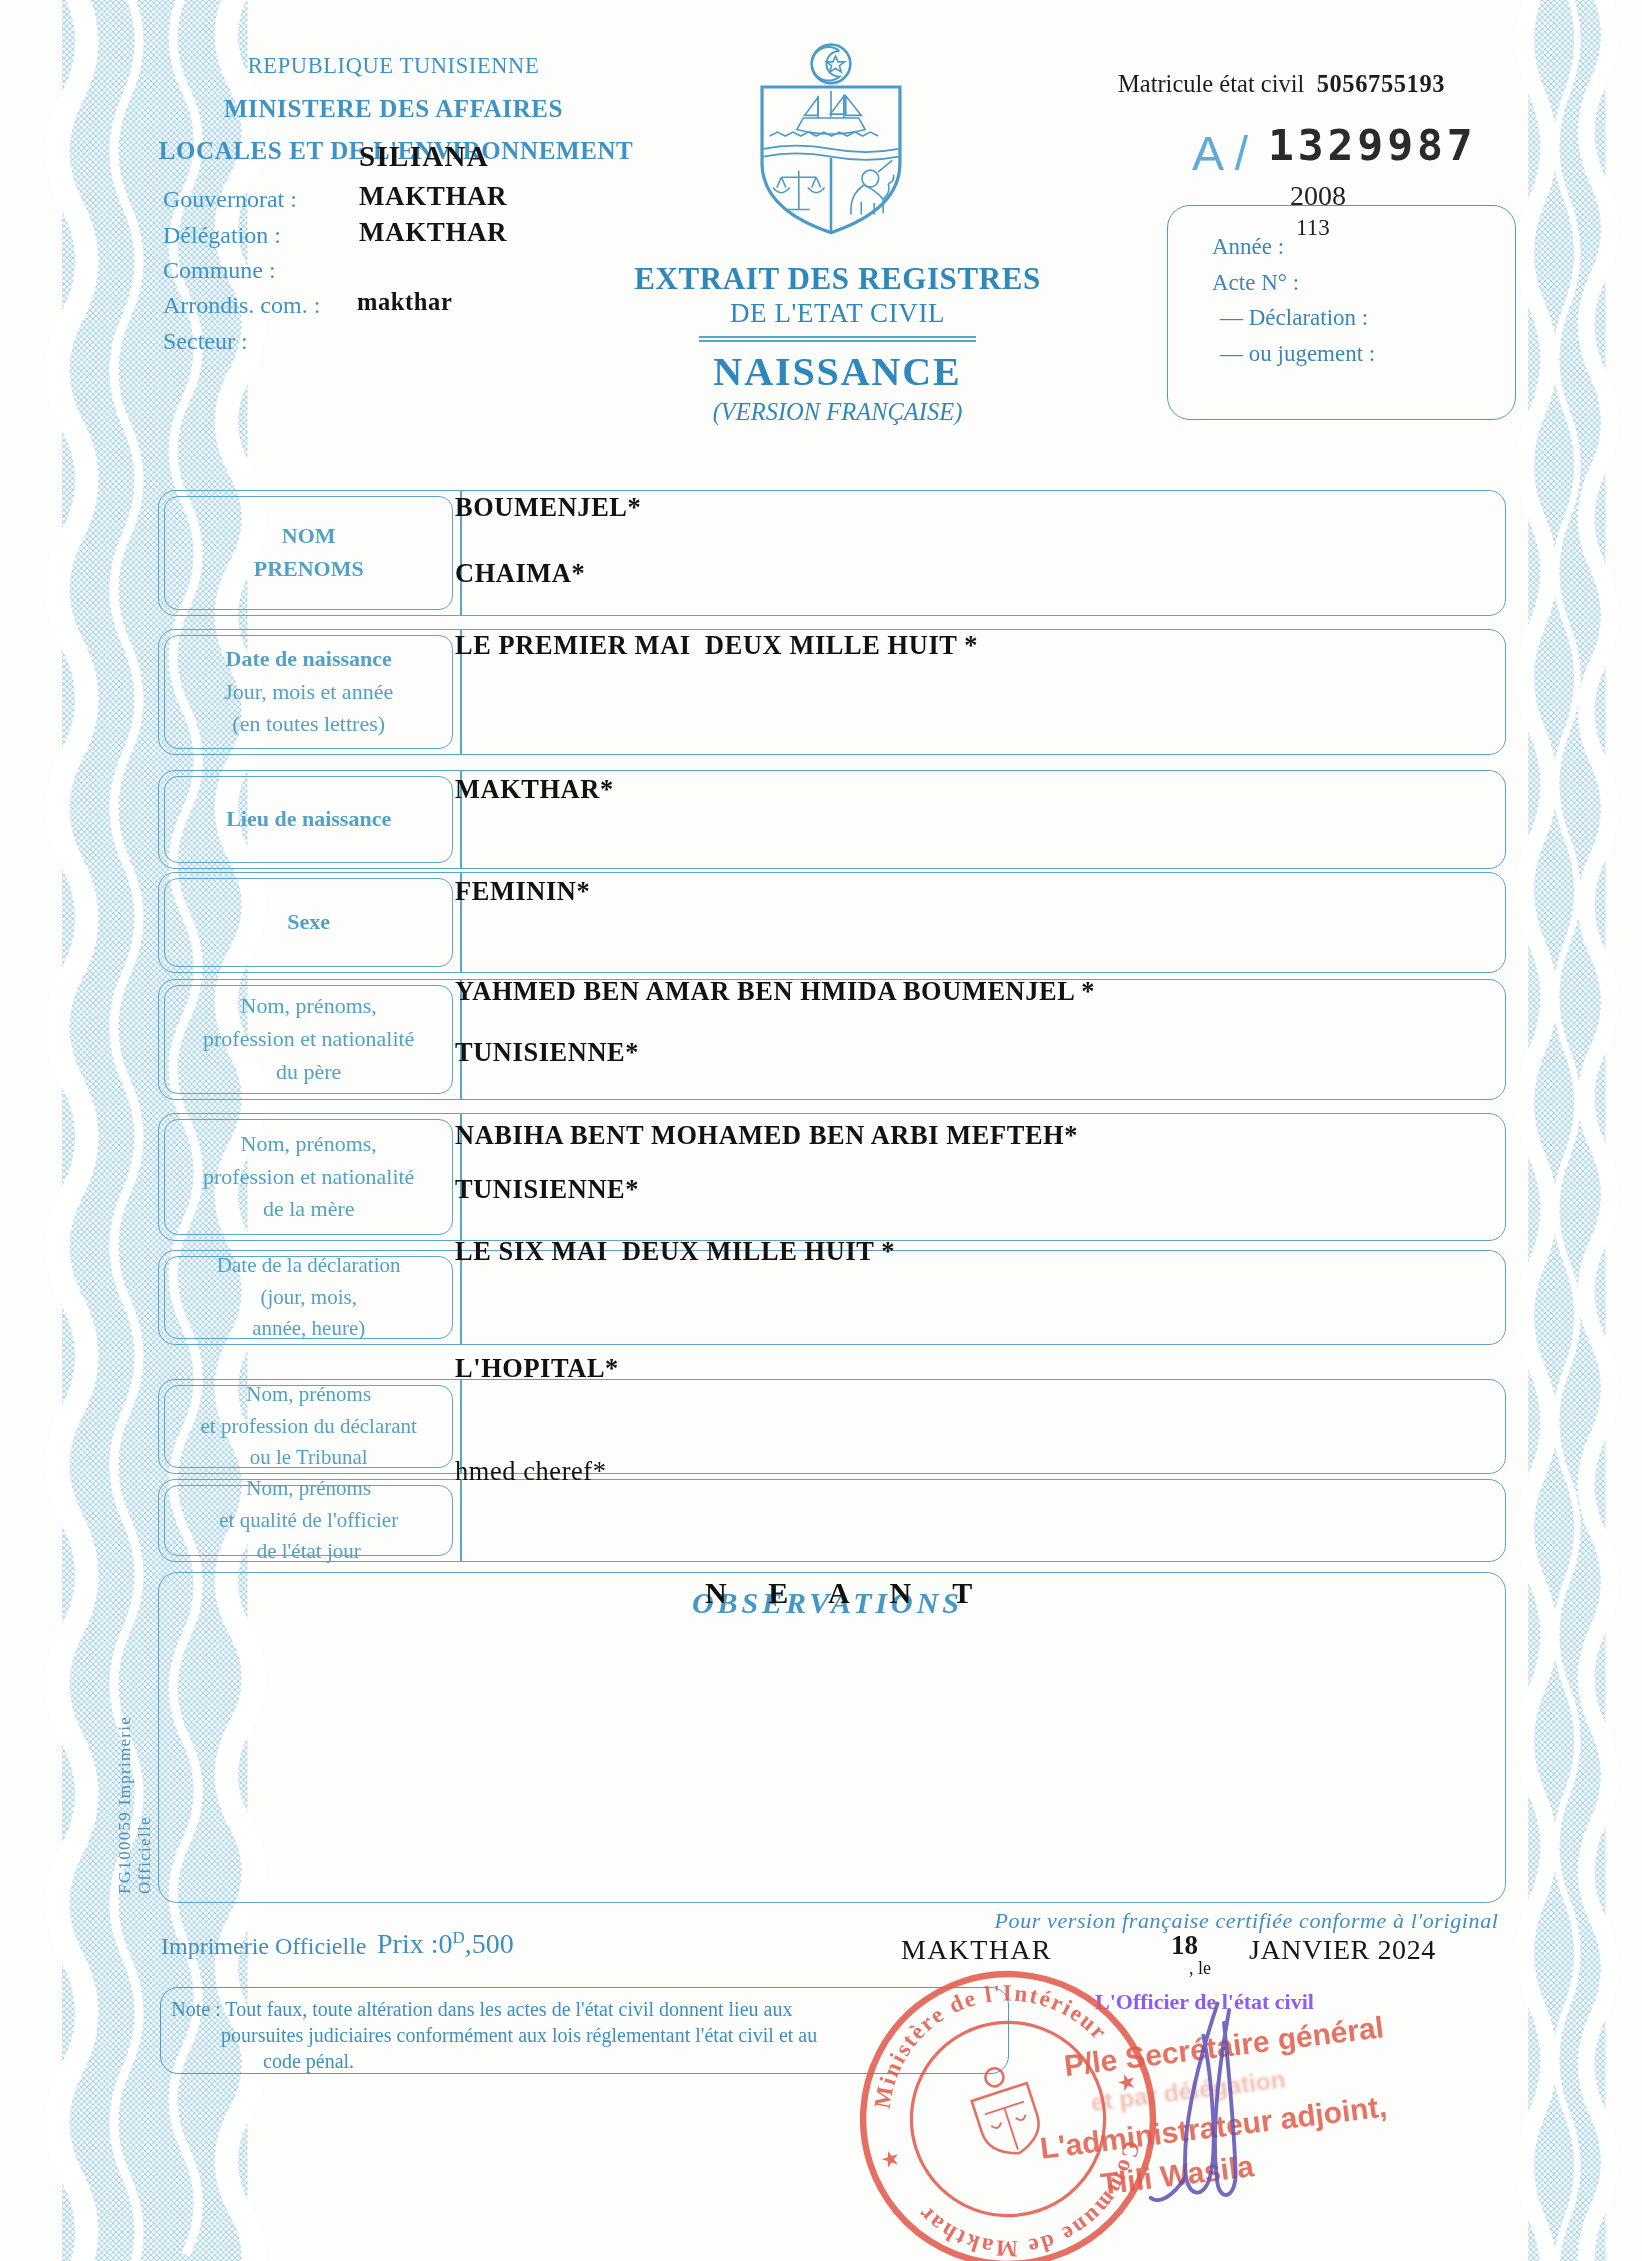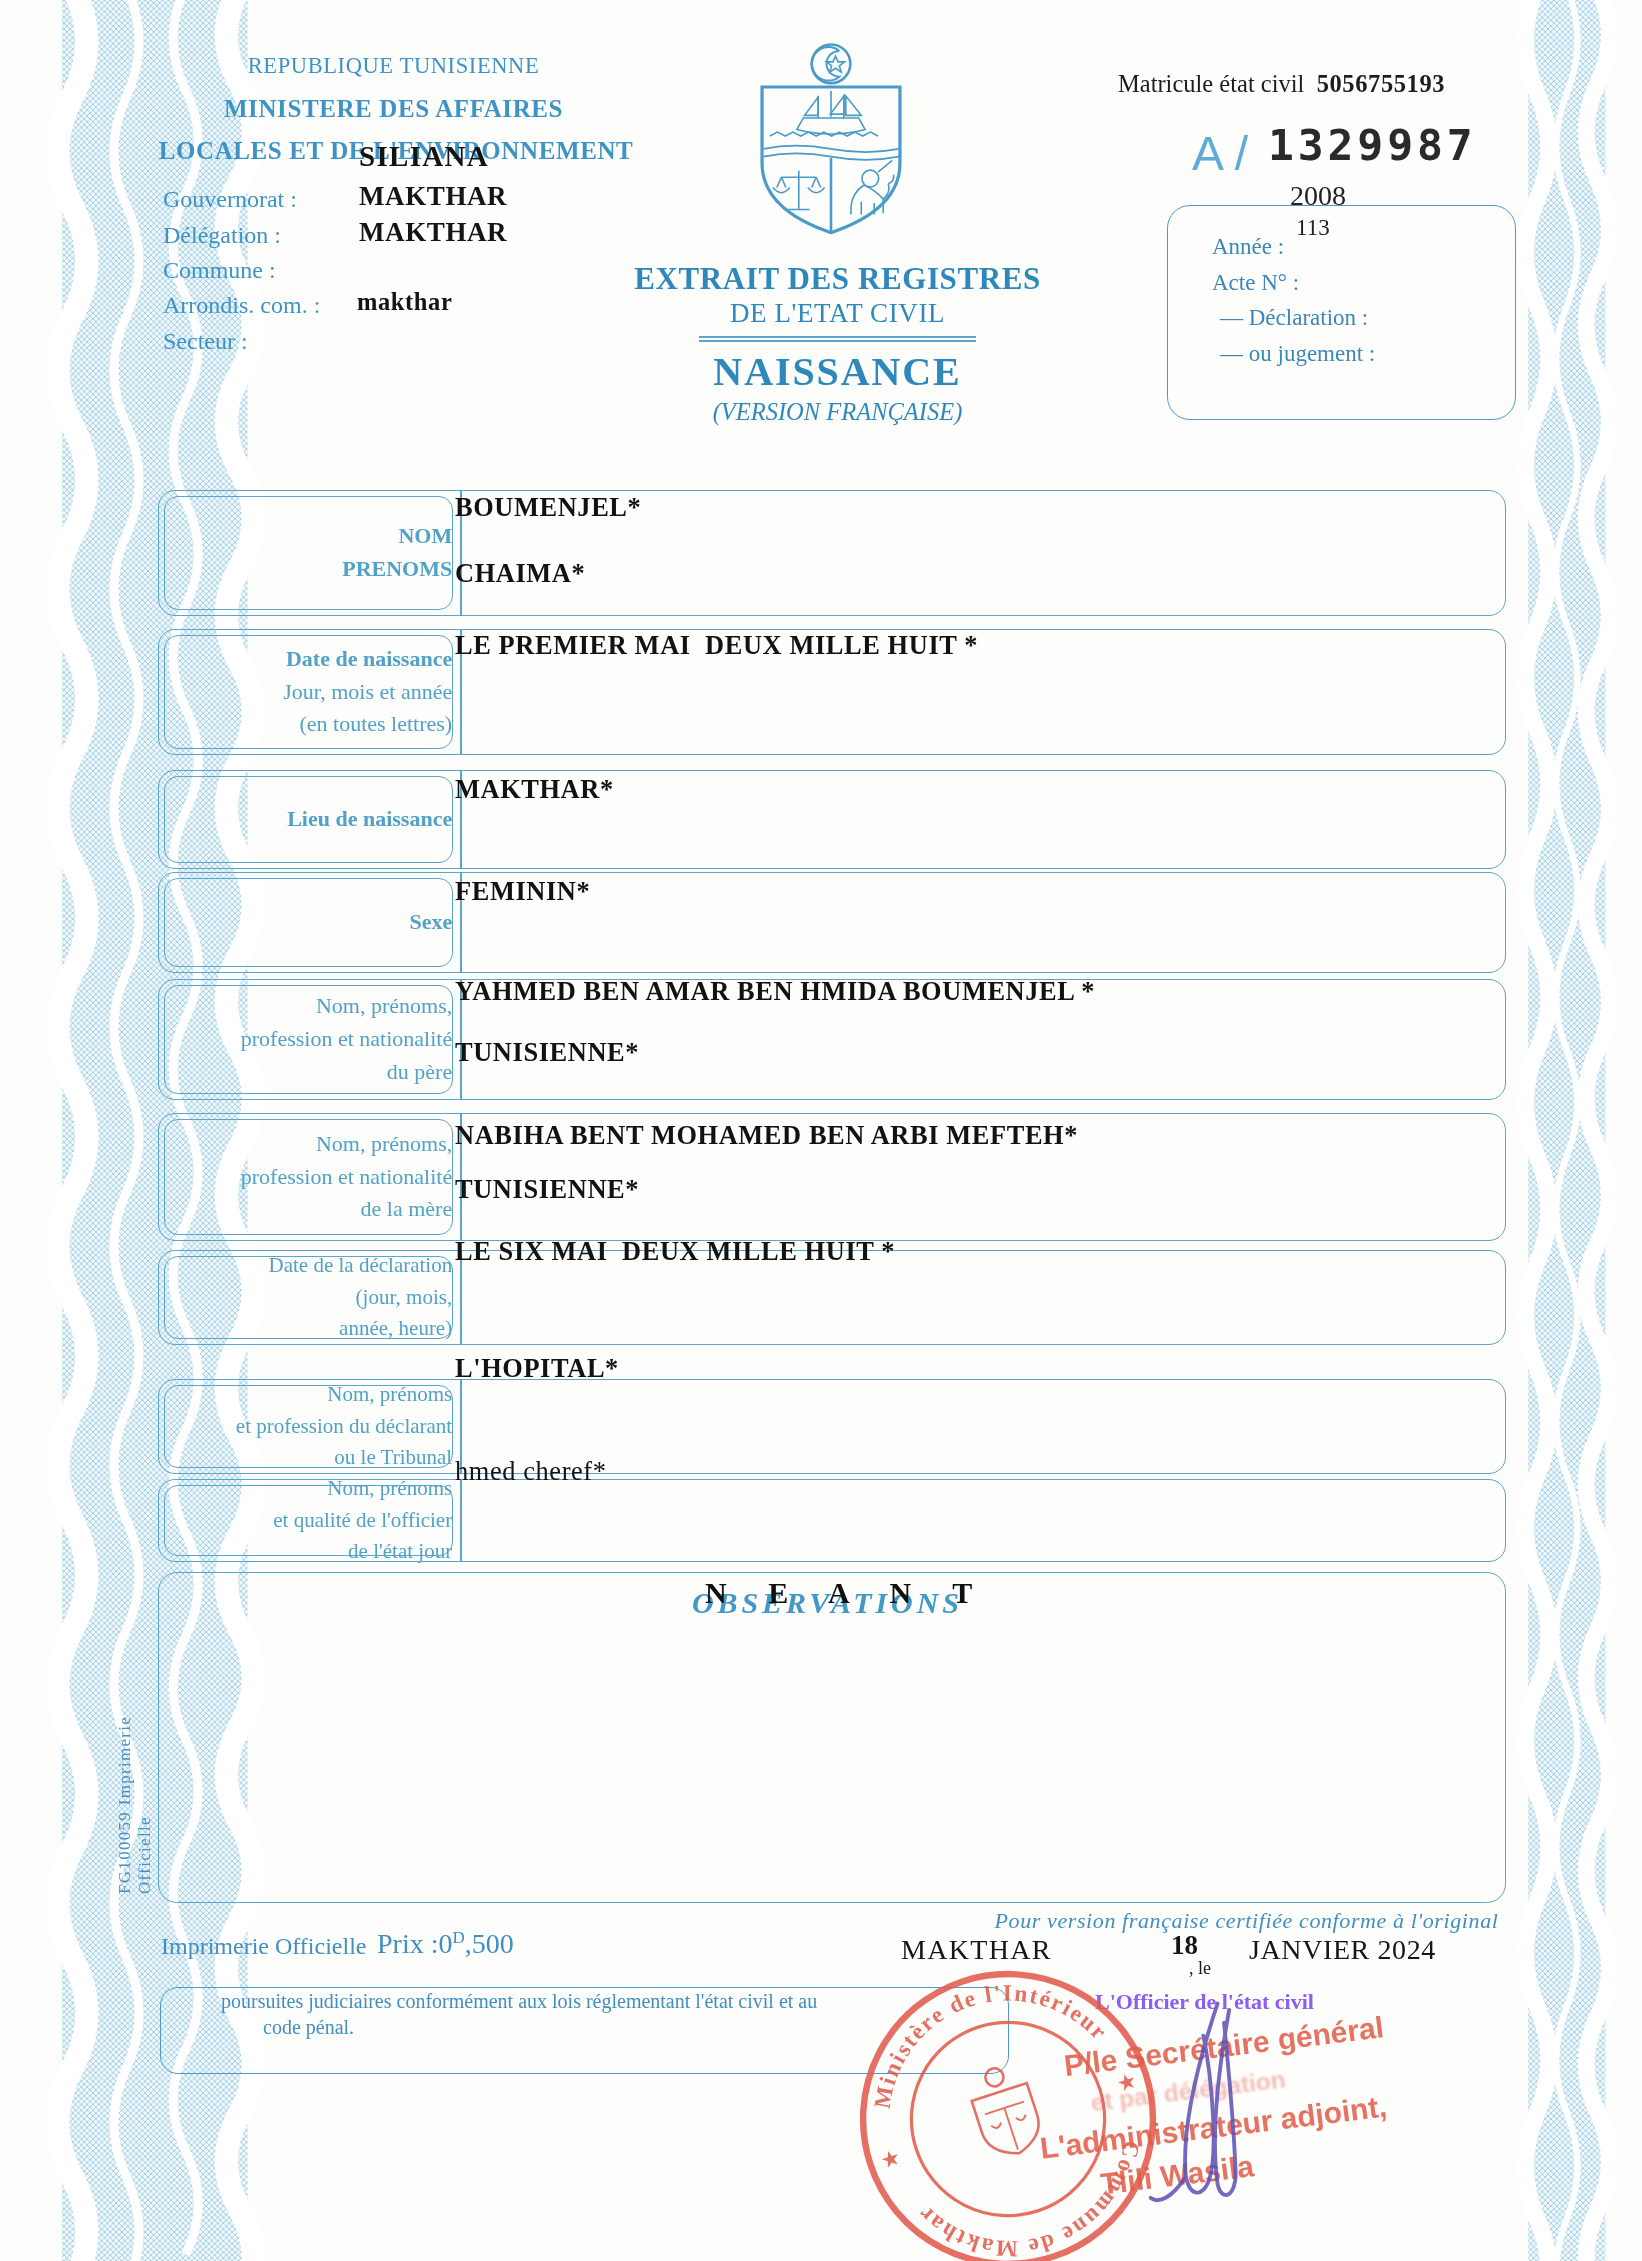--- a/index.html
+++ b/index.html
@@ -27,21 +27,21 @@
   .matric b{font-weight:700;letter-spacing:0.6px;}
   .aprefix{font-family:"Liberation Sans",sans-serif;font-size:48px;color:#5fabd9;}
   .serialnum{font-family:"DejaVu Sans Mono",monospace;font-size:43px;font-weight:700;letter-spacing:3.9px;color:#2a2a2a;}
   .serialyear{font-size:28px;color:#222;}
   .actebox{border:1.9px solid #4a9bc8;border-radius:23px;}
   .actebox span{position:absolute;font-size:23px;color:#3d86b8;white-space:pre;}
   .annee-val{font-size:26px;color:#1f1f1f !important;}
   
   .row{position:absolute;left:158px;width:1346px;border:1.9px solid #5aa6c9;border-radius:17px;}
   .labelbox{position:absolute;left:5.2px;top:5.2px;bottom:5.2px;width:287px;border:1.9px solid #5aa6c9;border-radius:14px;
-            display:flex;flex-direction:column;align-items:flex-end;justify-content:center;gap:5.8px;}
+            display:flex;flex-direction:column;align-items:center;justify-content:center;gap:5.8px;}
   .vline{position:absolute;left:301px;top:-0.6px;bottom:-0.6px;width:1.9px;background:#5aa6c9;}
   .lb{font-size:22px;color:#52a1c6;line-height:1.22;text-align:center;}
   .lb.bold{font-weight:700;}
   .lb.sm{font-size:21px;}
   .val{position:absolute;font-size:26.4px;font-weight:700;letter-spacing:0.6px;color:#121212;white-space:pre;}
   .obsbox{position:absolute;left:158px;width:1346px;border:1.9px solid #5aa6c9;border-radius:19.3px;}
   .obs-title{font-size:30px;font-weight:700;font-style:italic;color:#4298c6;letter-spacing:3.9px;}
   .neant{font-size:30px;font-weight:700;color:#101010;letter-spacing:17px;white-space:pre;}
   
   .side-code{font-size:17px;color:#4a90c0;writing-mode:vertical-rl;transform:rotate(180deg);letter-spacing:1.3px;}
@@ -236,20 +236,21 @@
 </div>
 
 <div class="abs side-code" style="left:115px;top:1688px;height:206px;z-index:1">FG100059  Imprimerie Officielle</div>
 
 <div class="abs f-impr" style="left:161px;top:1933px;z-index:1">Imprimerie Officielle</div>
 <div class="abs f-prix" style="left:377px;top:1928px;z-index:1">
   <span>Prix :0</span><sup>D</sup><span>,500</span>
 </div>
 
 <div class="abs notebox" style="left:160px;top:1987px;width:847px;height:85px;z-index:1">
+  <div class="note-line" style="margin:7.7px 13px 0 10.3px;">Note : Tout faux, toute altération dans les actes de l'état civil donnent lieu aux</div>
   <div class="note-line" style="margin-left:60px;">poursuites judiciaires conformément aux lois réglementant l'état civil et au</div>
   <div class="note-line" style="margin-left:102px;">code pénal.</div>
 </div>
 
 <div class="abs certify" style="left:979px;top:1908px;width:535px;text-align:center;z-index:1">Pour version française certifiée conforme à l'original</div>
 <div class="abs f-place" style="left:901px;top:1934px;z-index:1">MAKTHAR</div>
 <div class="abs f-day" style="left:1171px;top:1930px;z-index:2">18</div>
 <div class="abs f-le" style="left:1189px;top:1958px;z-index:1">, le</div>
 <div class="abs f-month" style="left:1249px;top:1934px;z-index:1">JANVIER 2024</div>
 <div class="abs officer" style="left:1095px;top:1989px;z-index:1">L'Officier de l'état civil</div>

